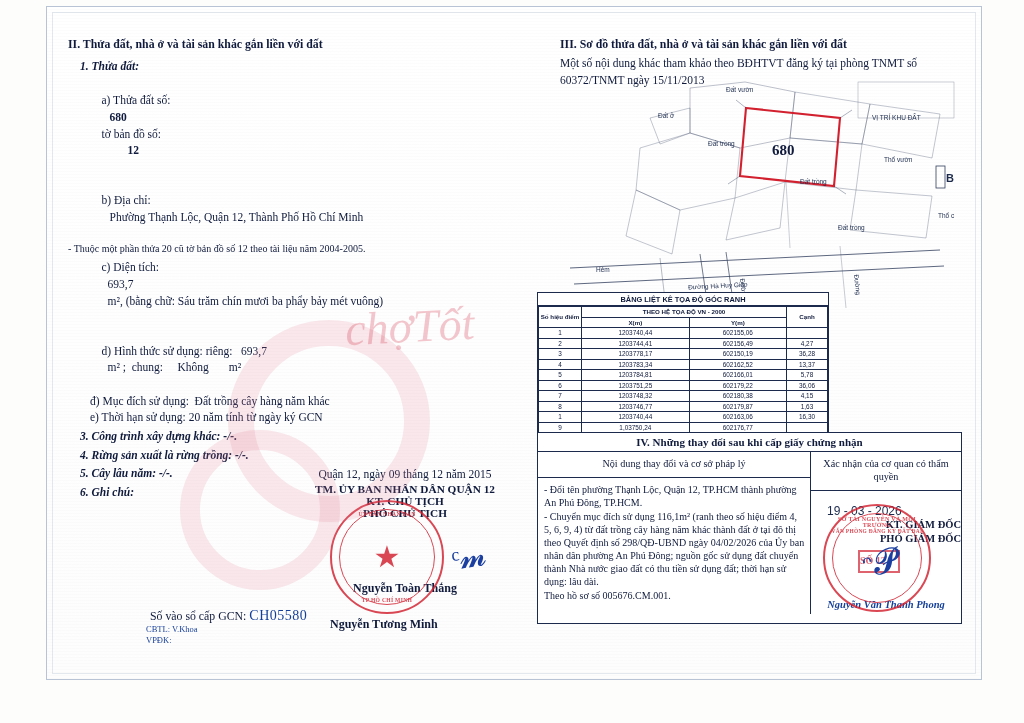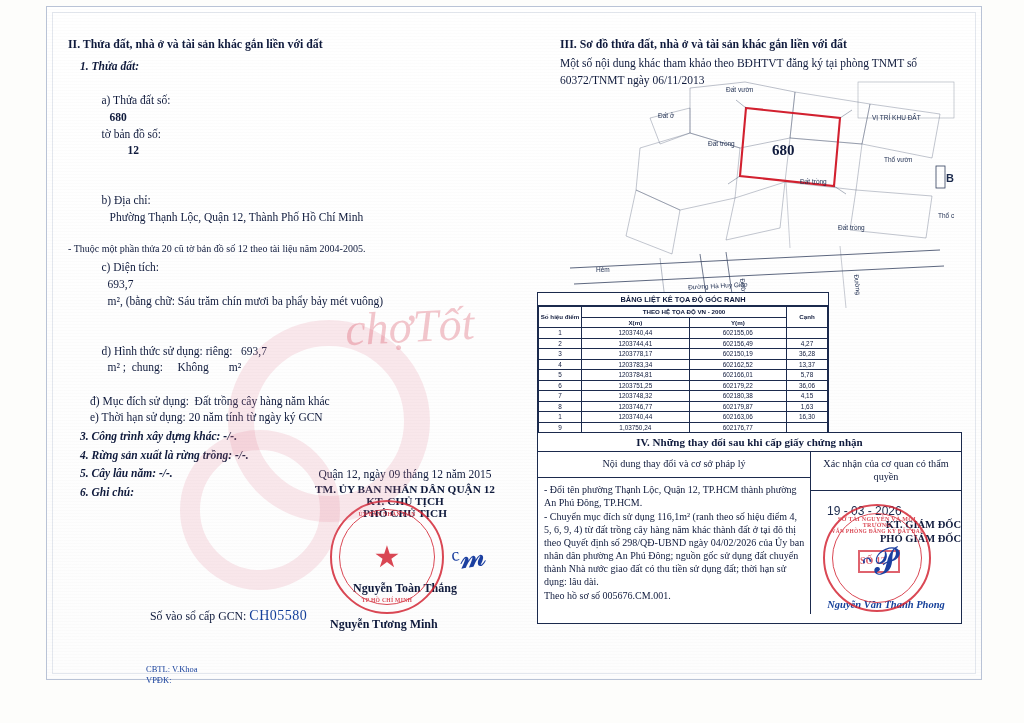--- a/index.html
+++ b/index.html
@@ -40,21 +40,21 @@
   #note{position:absolute;left:68px;top:243px;width:430px;font-size:10px;}
 
   
   #sigleft{position:absolute;left:290px;top:468px;width:230px;text-align:center;font-size:11.3px;}
   #sigleft .date{font-size:11.5px;}
   #sigleft .b{font-weight:bold;}
   #sigleft .nm{font-weight:bold;margin-top:62px;font-size:12px;}
 
   #gcnline{position:absolute;left:150px;top:608px;font-size:11.8px;}
   #gcnline .num{color:#15409a;font-family:"Liberation Serif",serif;font-size:14px;letter-spacing:.5px;}
-  #vkhoa{position:absolute;left:146px;top:624px;font-size:8.5px;color:#18409b;line-height:1.25;margin-top:40px;}
+  #vkhoa{position:absolute;left:146px;top:624px;font-size:8.5px;color:#18409b;line-height:1.25;}
   #nguyentuongminh{position:absolute;left:330px;top:617px;font-weight:bold;font-size:12px;}
 
   
   #right{position:absolute;left:560px;top:36px;width:400px;font-size:11.5px;line-height:1.45;}
   #right .h2{font-weight:bold;font-size:11.8px;}
   #right .sub{margin-top:2px;}
 
   
   #map{position:absolute;left:540px;top:78px;width:420px;height:230px;}
   #map svg{position:absolute;left:0;top:0;}
@@ -130,21 +130,21 @@
   <div class="sec">4. Rừng sản xuất là rừng trồng: -/-.</div>
   <div class="sec">5. Cây lâu năm: -/-.</div>
   <div class="sec">6. Ghi chú:</div>
 </div>
 
 <div id="note">- Thuộc một phần thửa 20 cũ tờ bản đồ số 12 theo tài liệu năm 2004-2005.</div>
 
 <div id="right">
   <div class="h2">III. Sơ đồ thửa đất, nhà ở và tài sản khác gắn liền với đất</div>
   <div class="sub">Một số nội dung khác tham khảo theo BĐHTVT đăng ký tại phòng TNMT số</div>
-  <div>60372/TNMT ngày 06/11/2013</div>
+  <div>60372/TNMT ngày 15/11/2013</div>
 </div>
 
 <div id="map">
   <svg width="420" height="230" viewBox="0 0 420 230">
     <g stroke="#33405e" fill="none" stroke-width="0.6">
 
       <path d="M150 10 L205 4 L255 14 L250 60 L200 70 L150 55 Z" opacity=".55"></path>
       <path d="M110 40 L150 30 L150 55 L120 66 Z" opacity=".5"></path>
       <path d="M100 70 L150 55 L200 70 L195 120 L140 132 L96 112 Z" opacity=".5"></path>
       <path d="M255 14 L330 26 L322 66 L250 60 Z" opacity=".5"></path>

